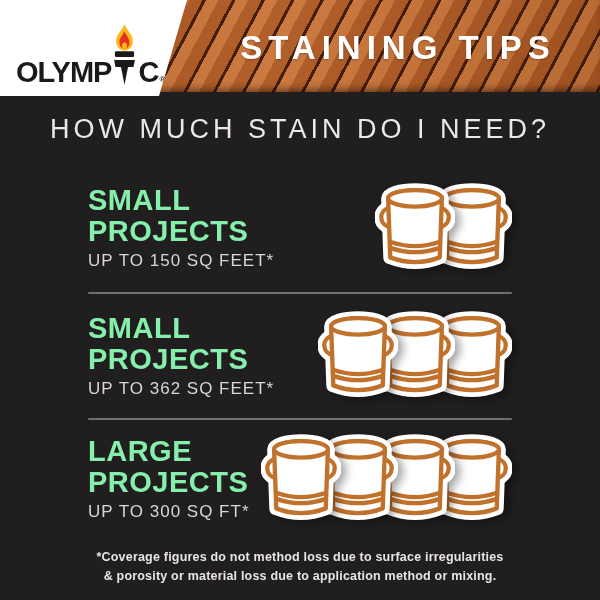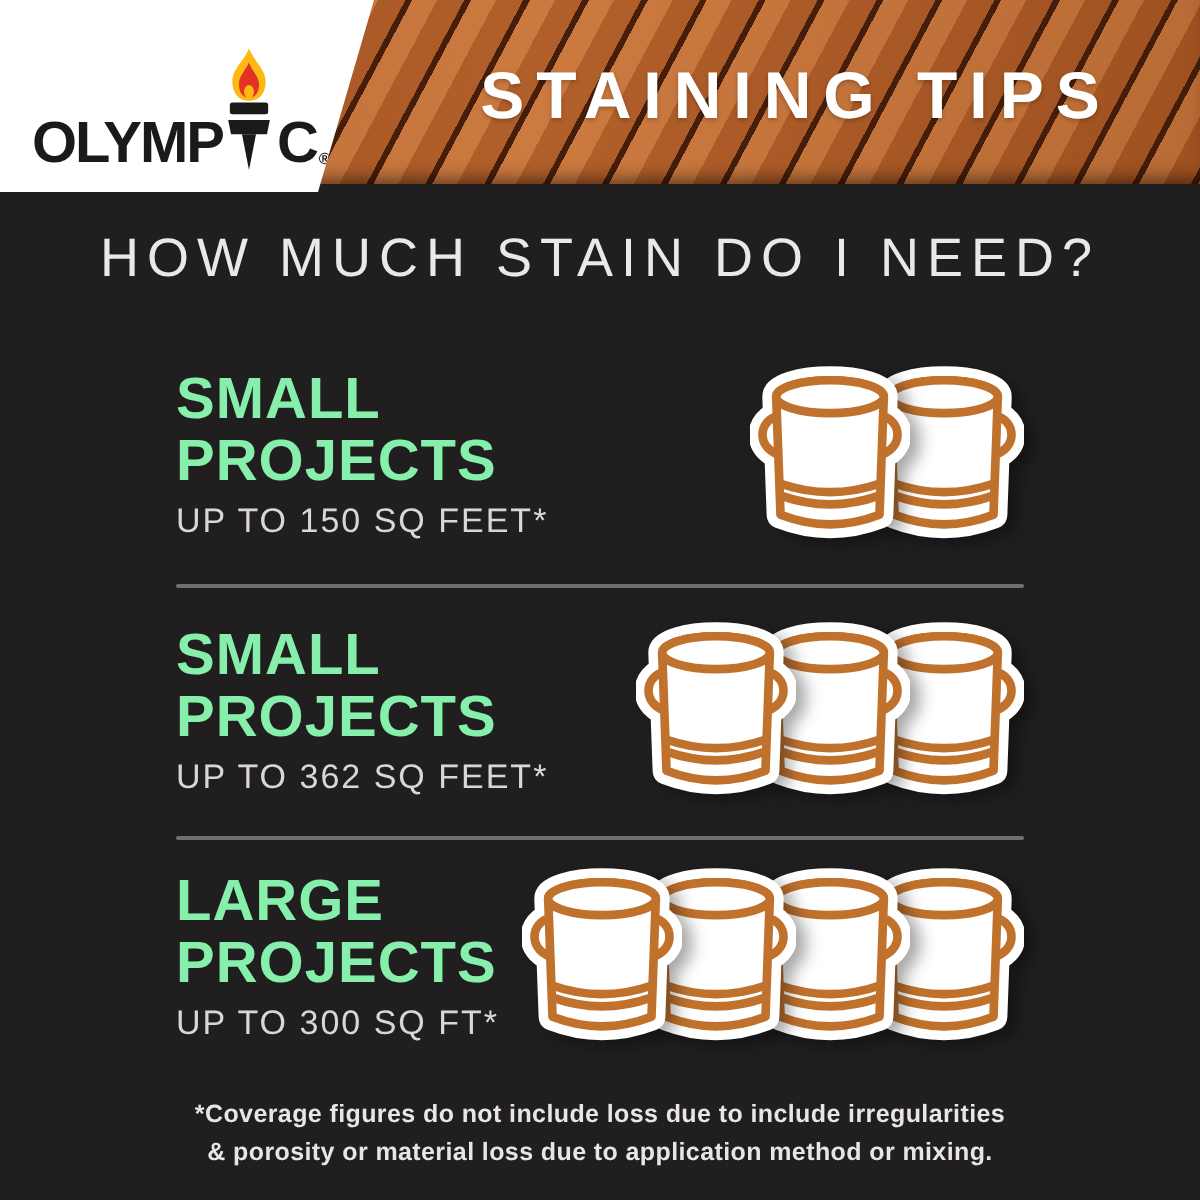--- a/index.html
+++ b/index.html
@@ -311,17 +311,17 @@
         <ellipse class="ink" cx="46" cy="20" rx="31" ry="9.5" fill="#ffffff"></ellipse>
         <path class="ink" d="M17.2 70 Q46 80 74.8 70"></path>
         <path class="ink" d="M17.6 77 Q46 87 74.4 77"></path>
       </g>
     </svg>
   </div>
       </div>
   </div>
 
   <div class="footer">
-    <div>*Coverage figures do not include loss due to include irregularities</div>
+    <div>*Coverage figures do not method loss due to surface irregularities</div>
     <div>&amp; porosity or material loss due to application method or mixing.</div>
   </div>
 
 </div>
 
 </body></html>

